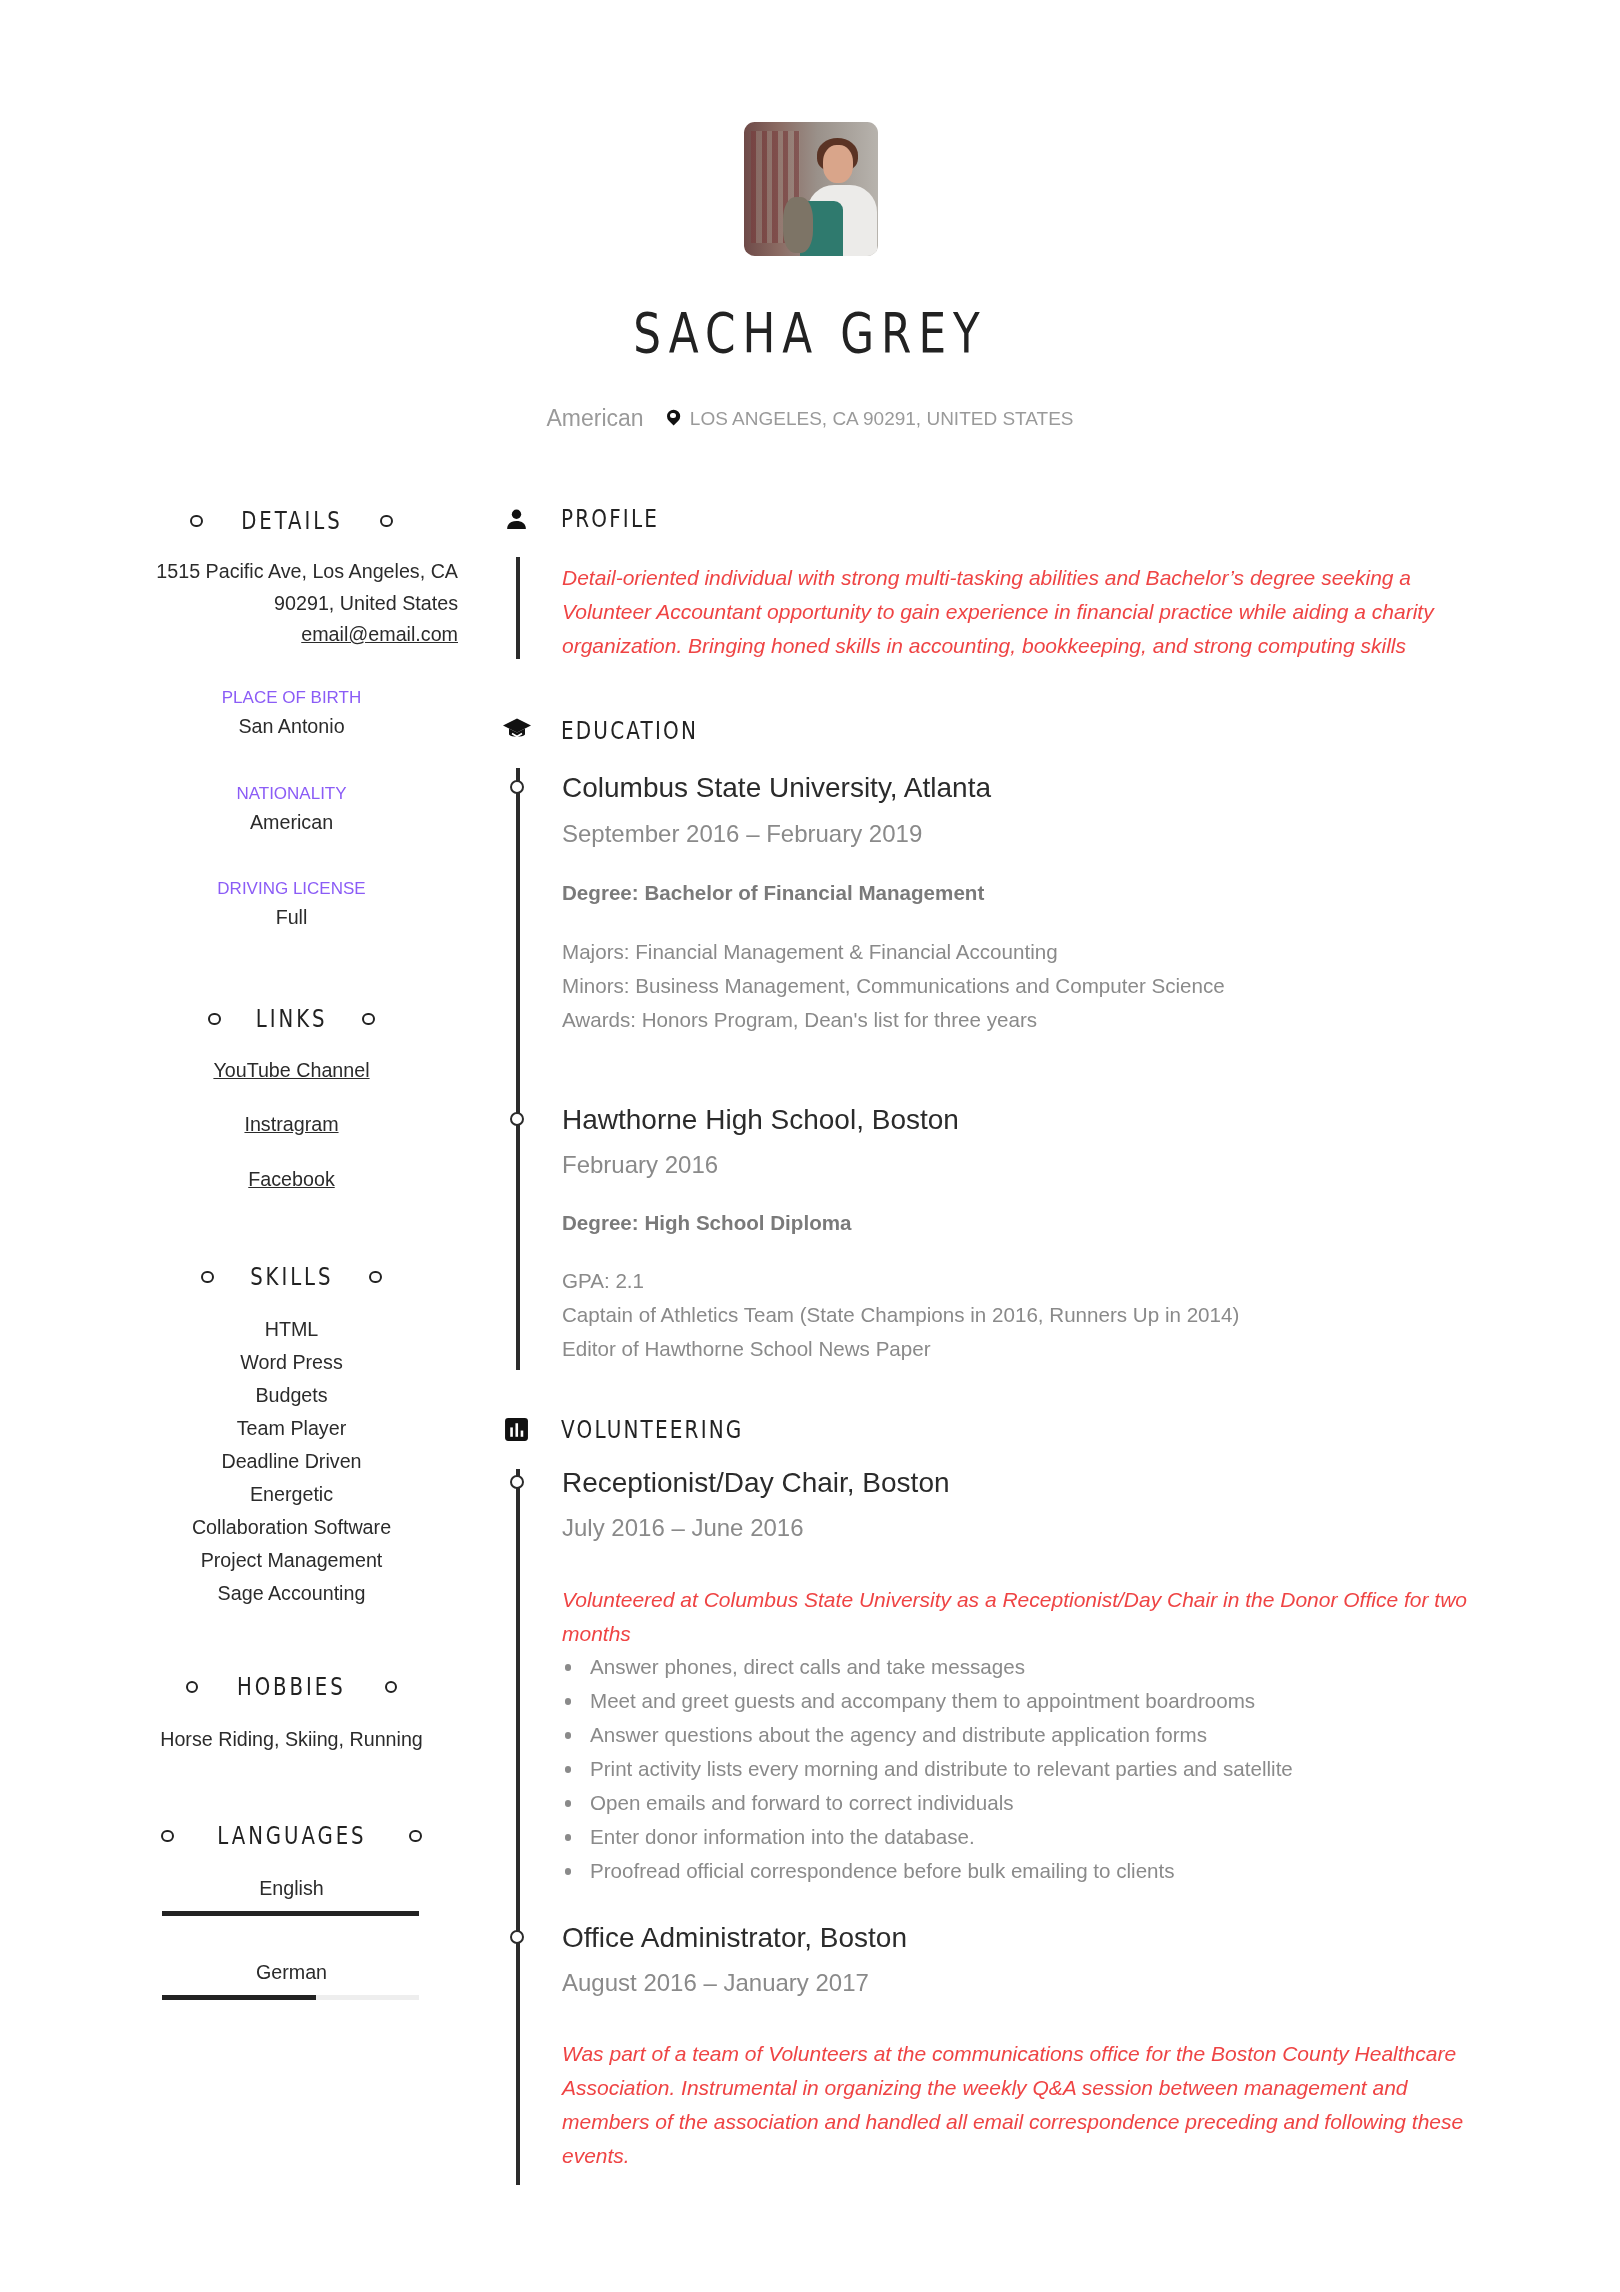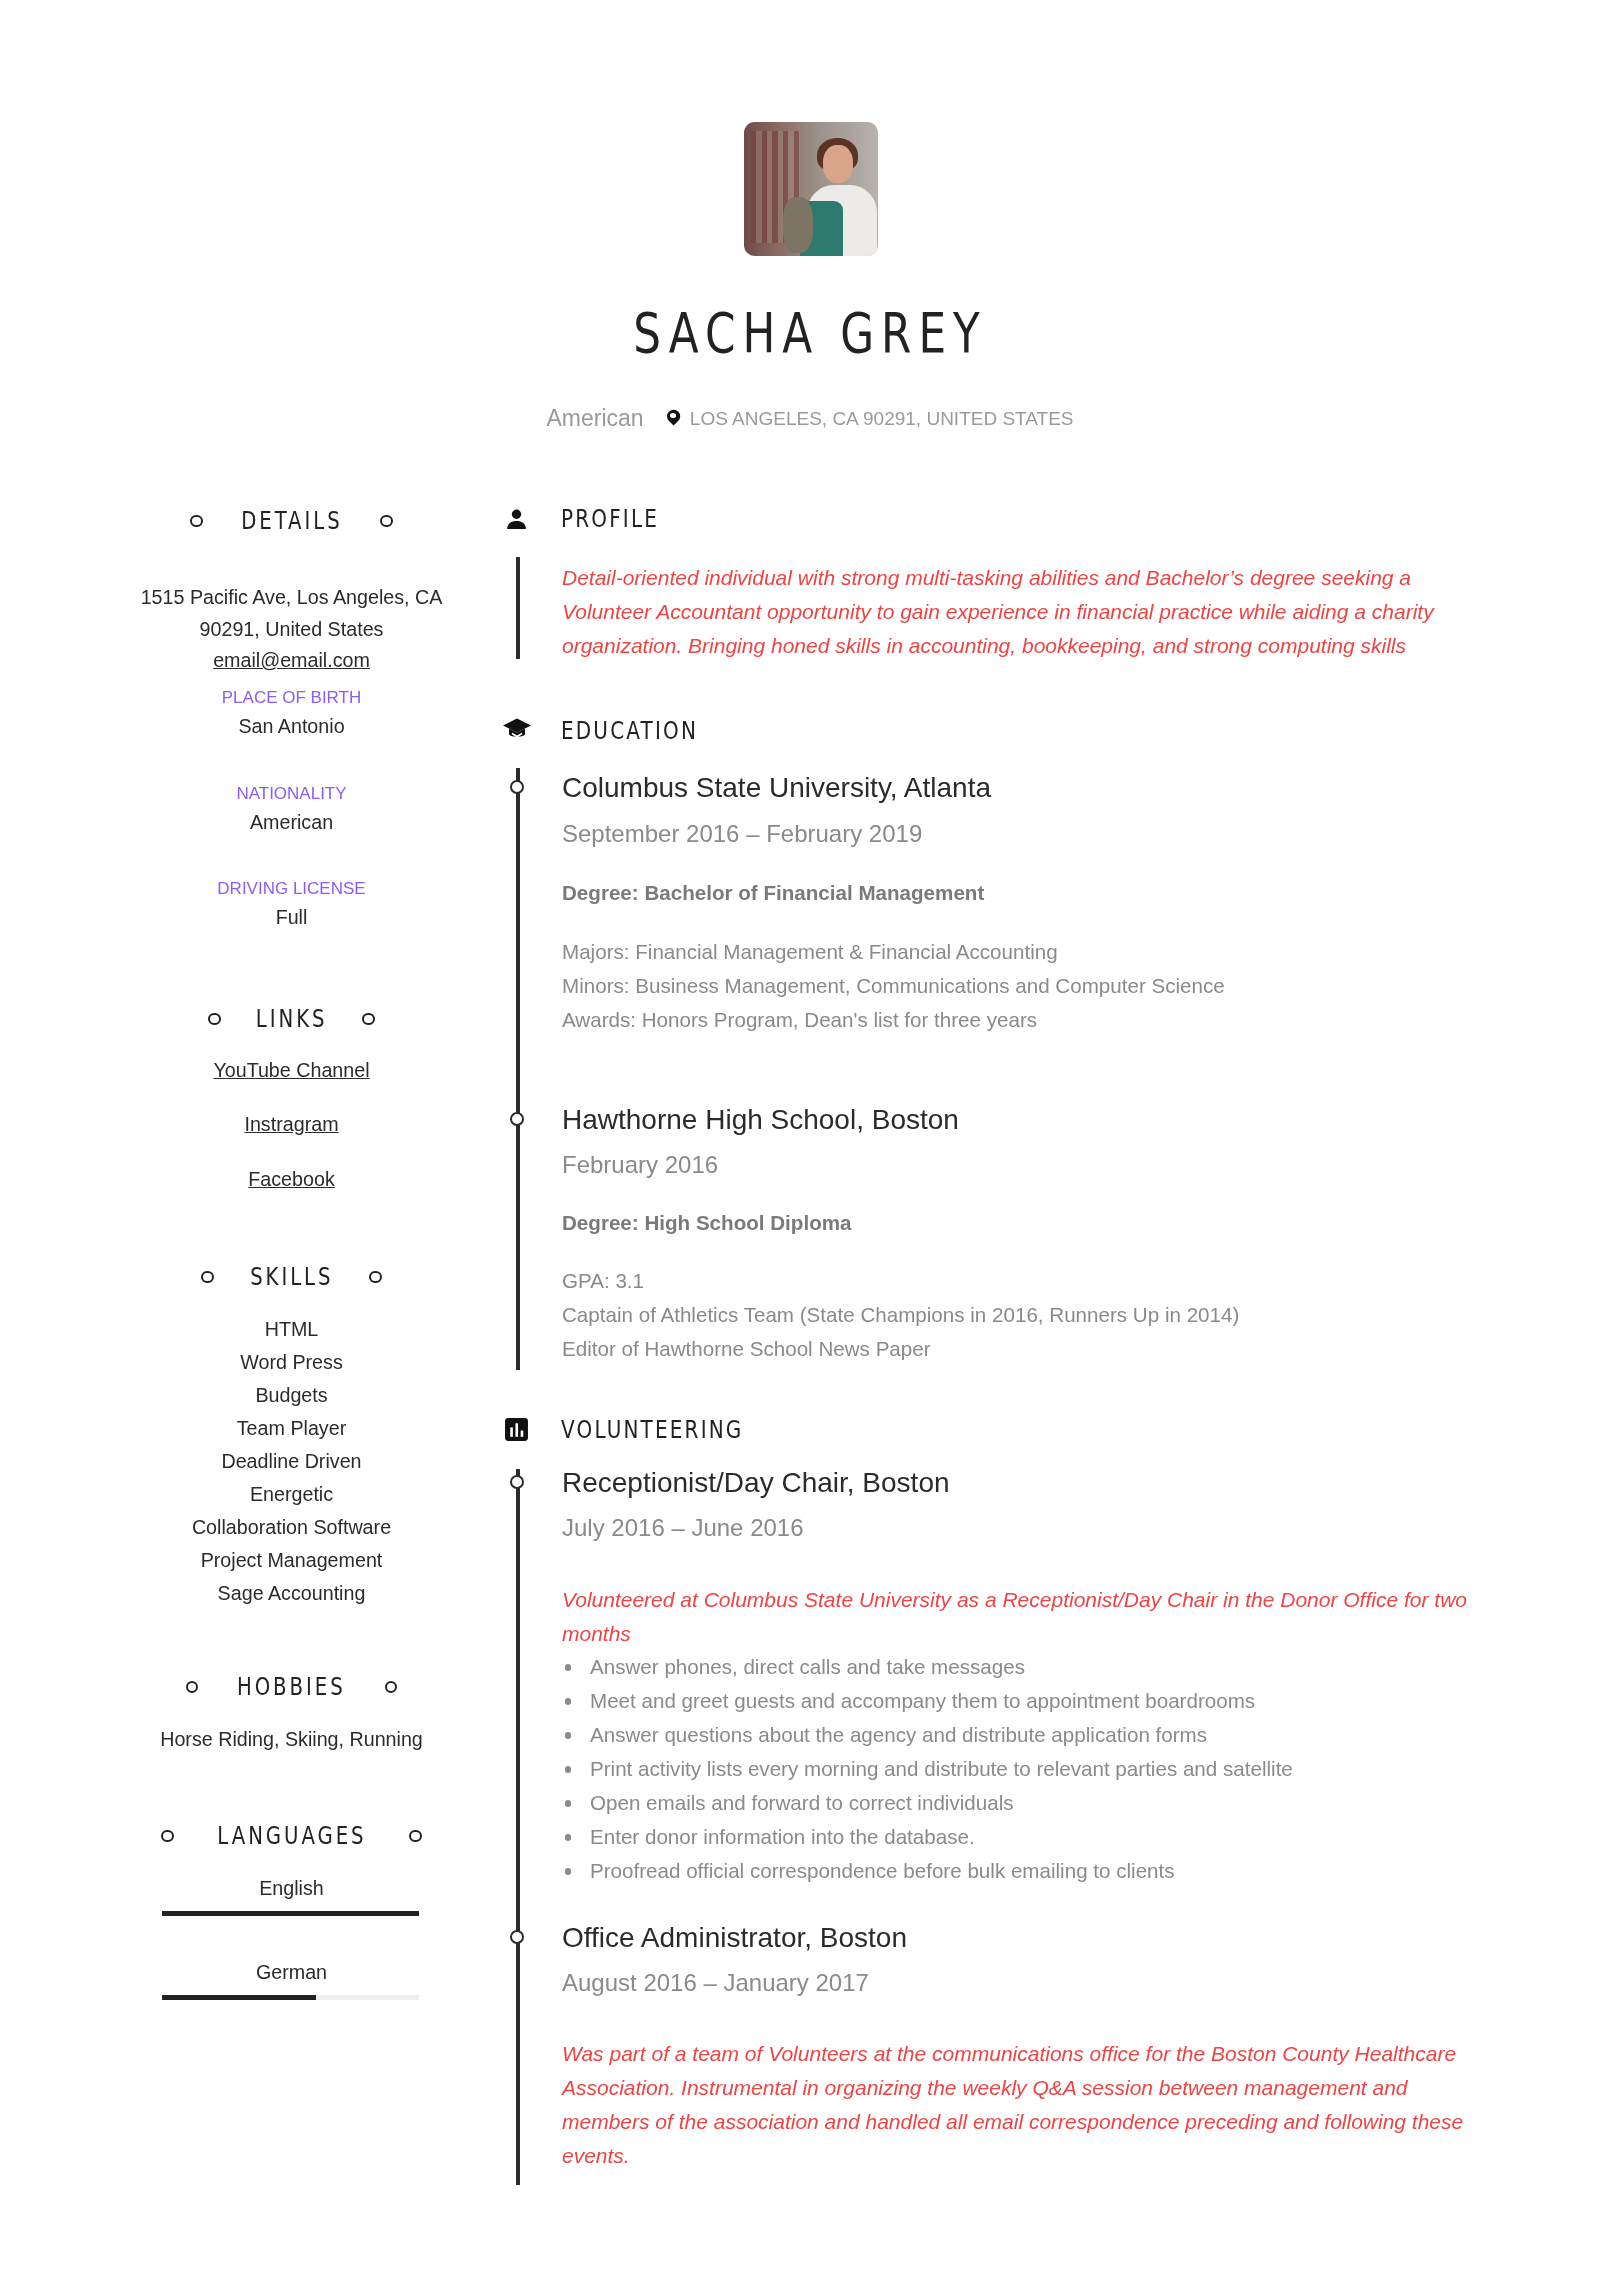--- a/index.html
+++ b/index.html
@@ -90,21 +90,21 @@
   </span>
 </div>
 
 <div class="left" style="top:507px;">
   <div class="lhead">
     <span class="ring"></span>
     <span class="htxt">DETAILS</span>
     <span class="ring"></span>
   </div>
 </div>
-<div class="left" style="top:581px;">
+<div class="left" style="top:555px;text-align:right;">
   <div class="ltext">1515 Pacific Ave, Los Angeles, CA</div>
   <div class="ltext">90291, United States</div>
   <div class="ltext" style="line-height:30px;"><a class="link" style="line-height:30px;">email@email.com</a></div>
 </div>
 <div class="left" style="top:685px;">
   <div class="llabel">PLACE OF BIRTH</div>
   <div class="ltext">San Antonio</div>
 </div>
 <div class="left" style="top:781px;">
   <div class="llabel">NATIONALITY</div>
@@ -216,21 +216,21 @@
 <div class="r" style="top:1104px;">
   <div class="entry-title">Hawthorne High School, Boston</div>
 </div>
 <div class="r" style="top:1151px;">
   <div class="entry-date">February 2016</div>
 </div>
 <div class="r" style="top:1211px;">
   <div class="degree">Degree: High School Diploma</div>
 </div>
 <div class="r" style="top:1264px;">
-  <div class="detail">GPA: 3.1</div>
+  <div class="detail">GPA: 2.1</div>
   <div class="detail">Captain of Athletics Team (State Champions in 2016, Runners Up in 2014)</div>
   <div class="detail">Editor of Hawthorne School News Paper</div>
 </div>
 
 <svg class="sec-icon" style="top:1417px;" viewBox="0 0 24 24">
   <rect x="1" y="1" width="22" height="22" rx="3" fill="#111"></rect>
   <rect x="6" y="10" width="2.5" height="9" fill="#fff"></rect>
   <rect x="11" y="6" width="2.5" height="13" fill="#fff"></rect>
   <rect x="16" y="13" width="2.5" height="6" fill="#fff"></rect>
 </svg>

